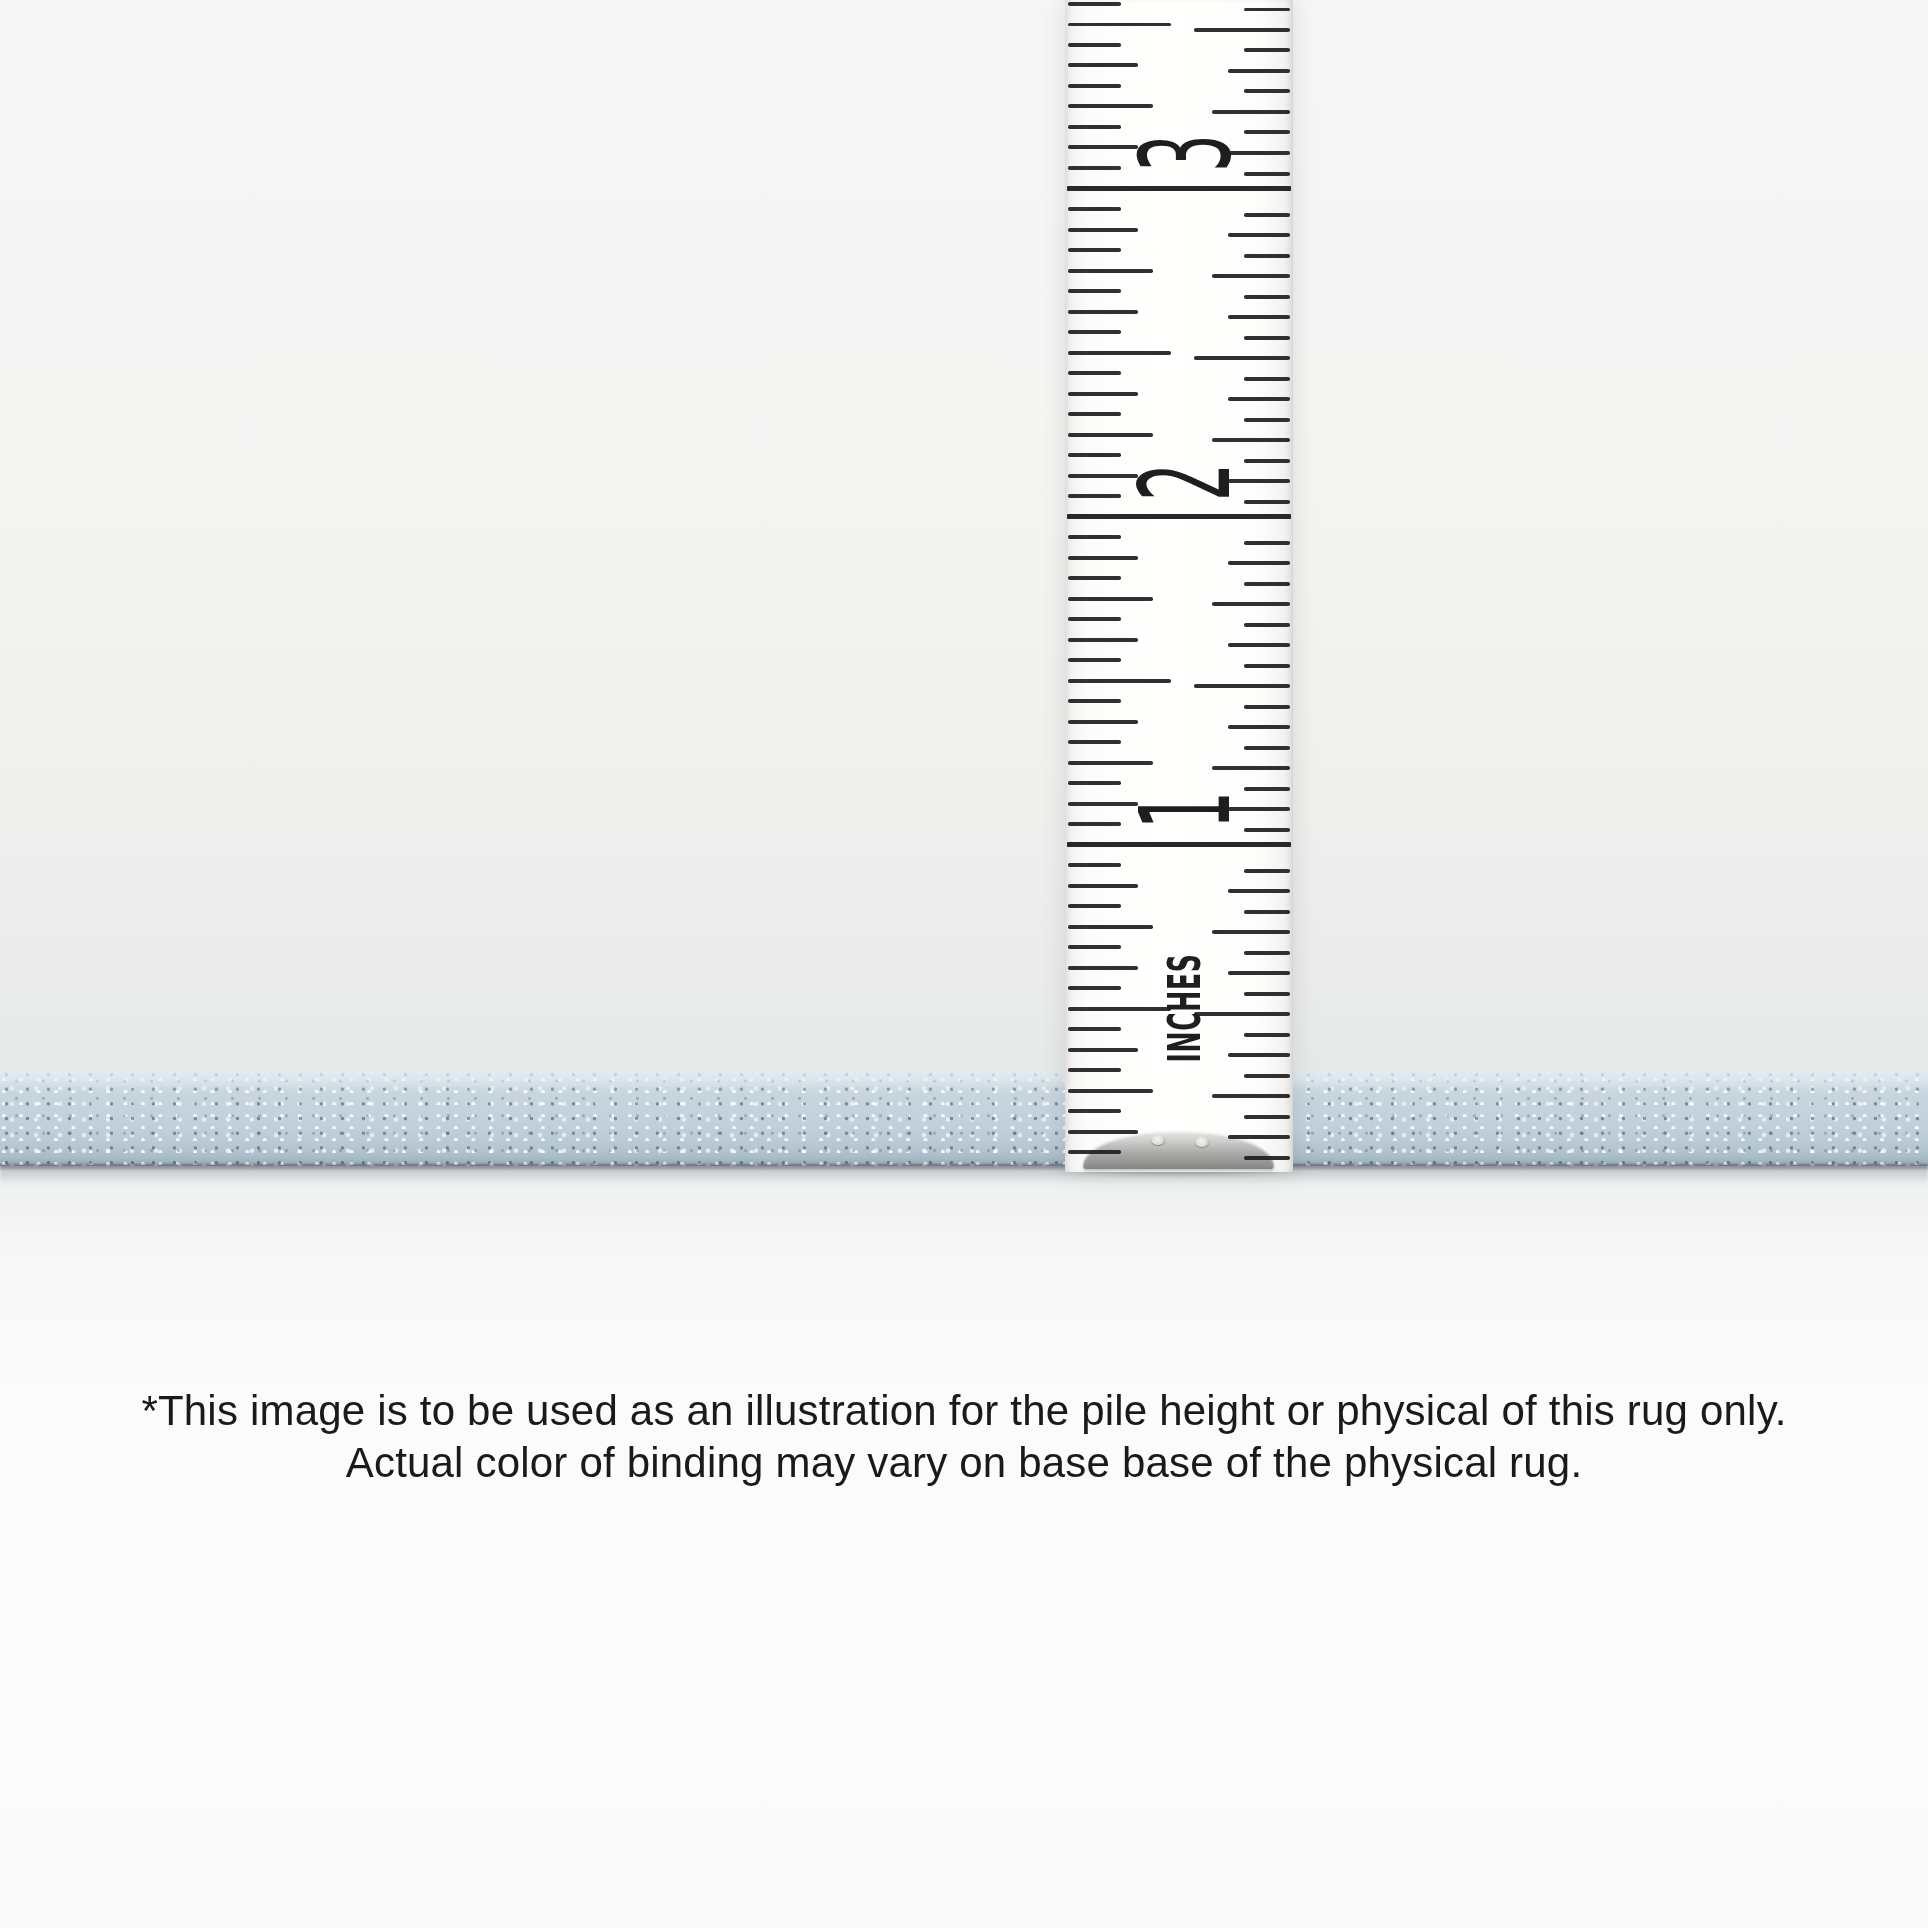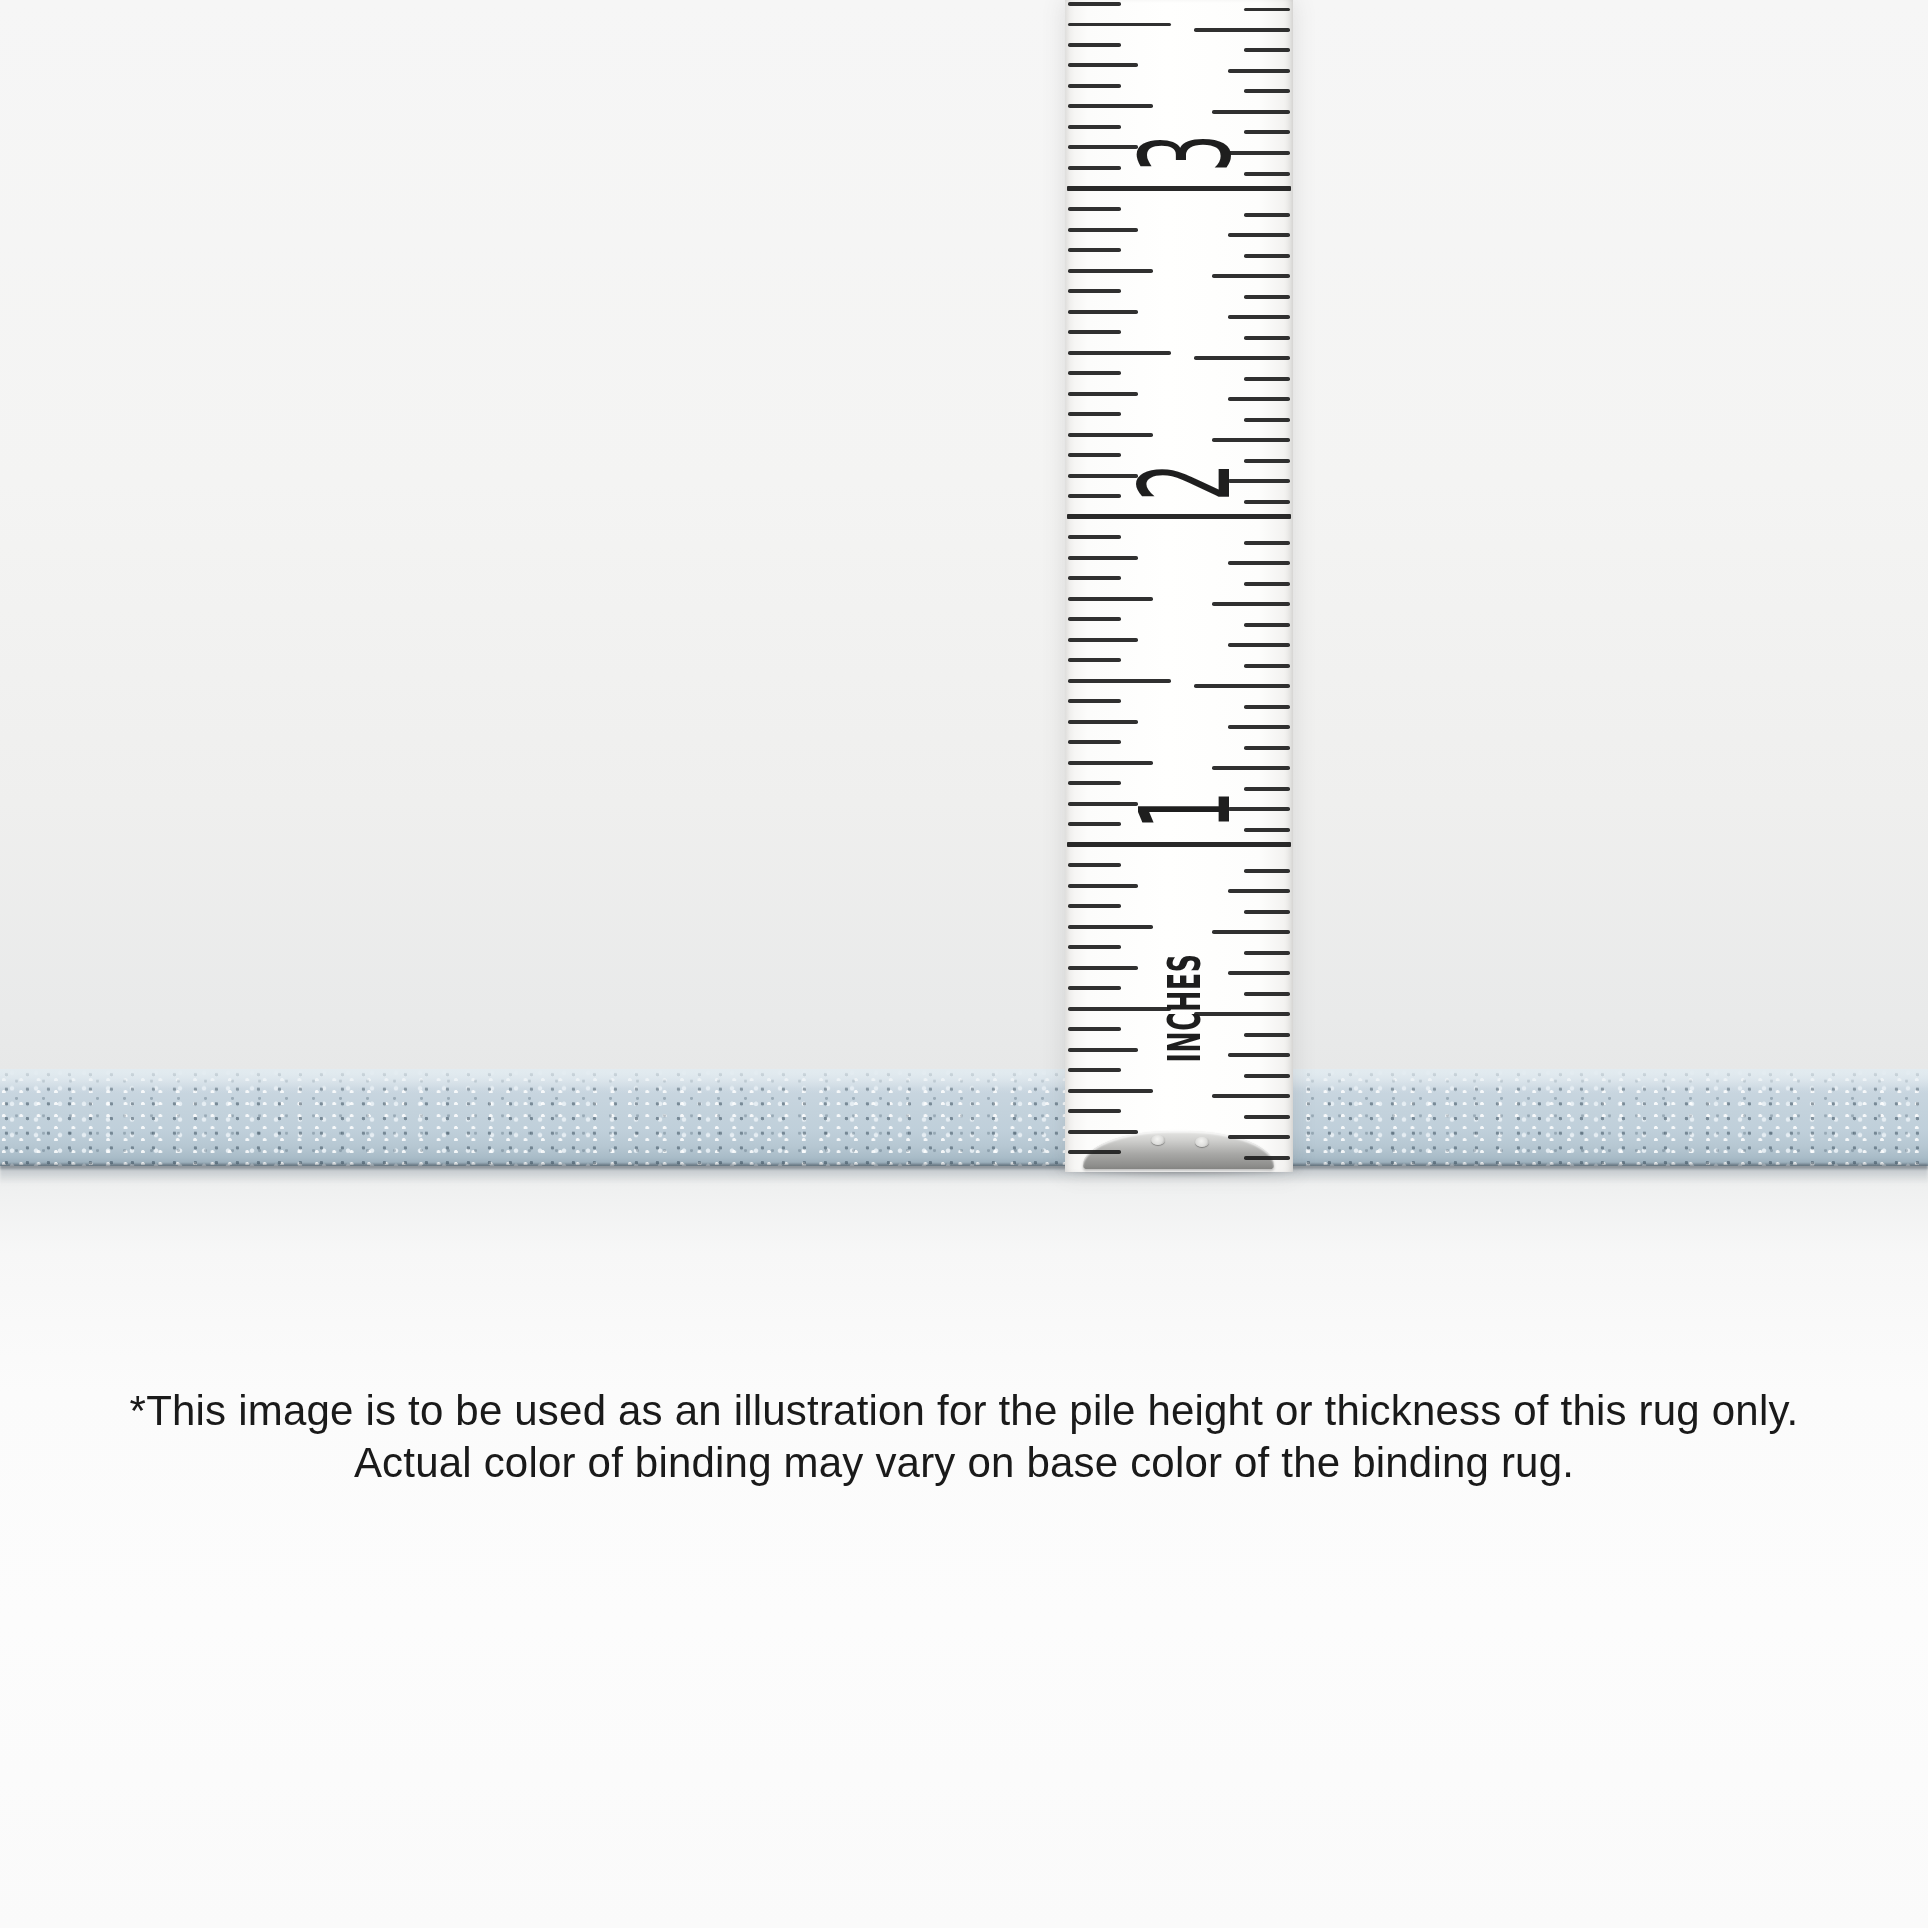--- a/index.html
+++ b/index.html
@@ -229,18 +229,18 @@
       <div class="tick left" style="top: 22.5px; width: 103px;"></div>
       <div class="tick right" style="top: 28px; width: 96px;"></div>
       <div class="tick left" style="top: 1.9px; width: 53px;"></div>
       <div class="tick right" style="top: 7.5px; width: 46px;"></div>
       <div class="inch-num" style="top: 810px;">1</div>
       <div class="inch-num" style="top: 482px;">2</div>
       <div class="inch-num" style="top: 153px;">3</div>
     </div>
 
   <div class="disclaimer">
-    <div>*This image is to be used as an illustration for the pile height or thickness of this rug only.</div>
-    <div>Actual color of binding may vary on base color of the binding rug.</div>
+    <div>*This image is to be used as an illustration for the pile height or physical of this rug only.</div>
+    <div>Actual color of binding may vary on base base of the physical rug.</div>
   </div>
 
 </div>
 
 
 </body></html>

